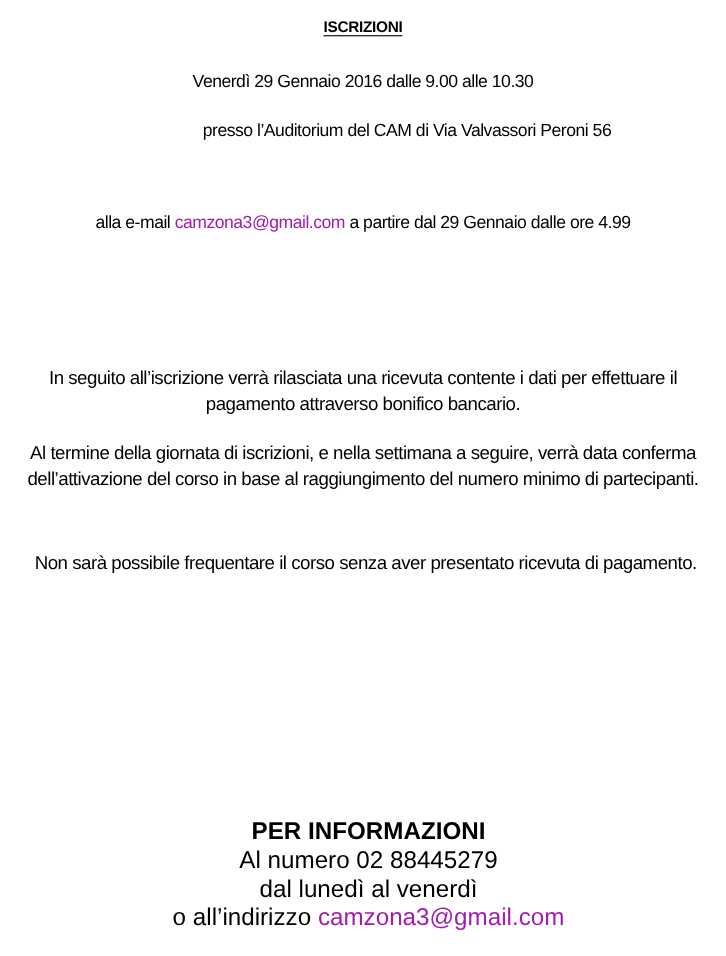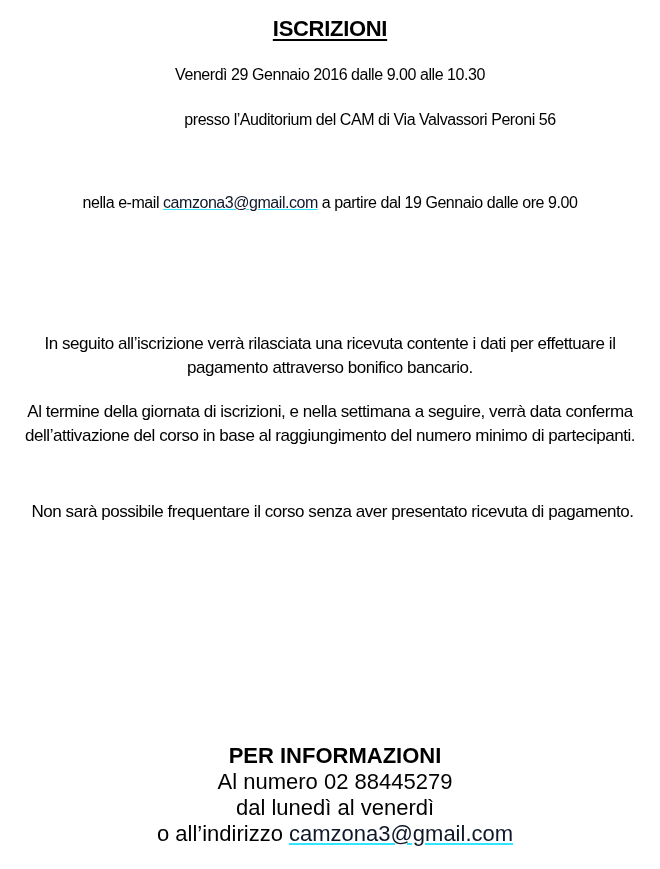--- a/index.html
+++ b/index.html
@@ -25,21 +25,21 @@
       font-family: "Liberation Sans Narrow", "Liberation Sans", sans-serif;
       font-stretch: condensed;
     }
     .title {
       position: absolute;
       top: 16px;
       left: 0;
       width: 660px;
       text-align: center;
       font-weight: bold;
-      font-size: 22px;
+      font-size: 14px;
       text-decoration: underline;
       text-underline-offset: 3px;
       letter-spacing: -0.3px;
     }
     .line {
       position: absolute;
       left: 0;
       width: 660px;
       text-align: center;
       font-size: 16px;
@@ -50,22 +50,21 @@
     .para {
       position: absolute;
       left: 20px;
       width: 620px;
       text-align: center;
       font-size: 17px;
       line-height: 24px;
       letter-spacing: -0.45px;
     }
     .link {
-      color: #0f172a;
-      text-decoration: underline;
+      color: #a21caf;
       text-decoration-color: #33e6ff;
     }
     .info {
       position: absolute;
       left: 0;
       width: 670px;
       text-align: center;
       font-family: "Liberation Sans", sans-serif;
       font-size: 22px;
       line-height: 26px;
@@ -80,21 +79,21 @@
 
 <div class="page">
 
   <div class="title narrow">ISCRIZIONI</div>
 
   <div class="line narrow" style="top:64px;">Venerdì 29 Gennaio 2016 dalle 9.00 alle 10.30</div>
 
   <div class="line narrow" style="top:109px;padding-left:40px;">presso l’Auditorium del CAM di Via Valvassori Peroni 56</div>
 
   <div class="line narrow" style="top:192px;">
-    <span>nella e-mail </span><a class="link">camzona3@gmail.com</a><span> a partire dal 19 Gennaio dalle ore 9.00</span>
+    <span>alla e-mail </span><a class="link">camzona3@gmail.com</a><span> a partire dal 29 Gennaio dalle ore 4.99</span>
   </div>
 
 
   <div class="para narrow" style="top:332px;text-align:center;">In seguito all’iscrizione verrà rilasciata una ricevuta contente i dati per effettuare il pagamento attraverso bonifico bancario.</div>
 
   <div class="para narrow" style="top:400px; left:10px; width:640px;">Al termine della giornata di iscrizioni, e nella settimana a seguire, verrà data conferma dell’attivazione del corso in base al raggiungimento del numero minimo di partecipanti.</div>
 
   <div class="para narrow" style="top:500px; left:10px; width:645px;">Non sarà possibile frequentare il corso senza aver presentato ricevuta di pagamento.</div>
 
   <div class="info info-title" style="top:743px;">PER INFORMAZIONI</div>

